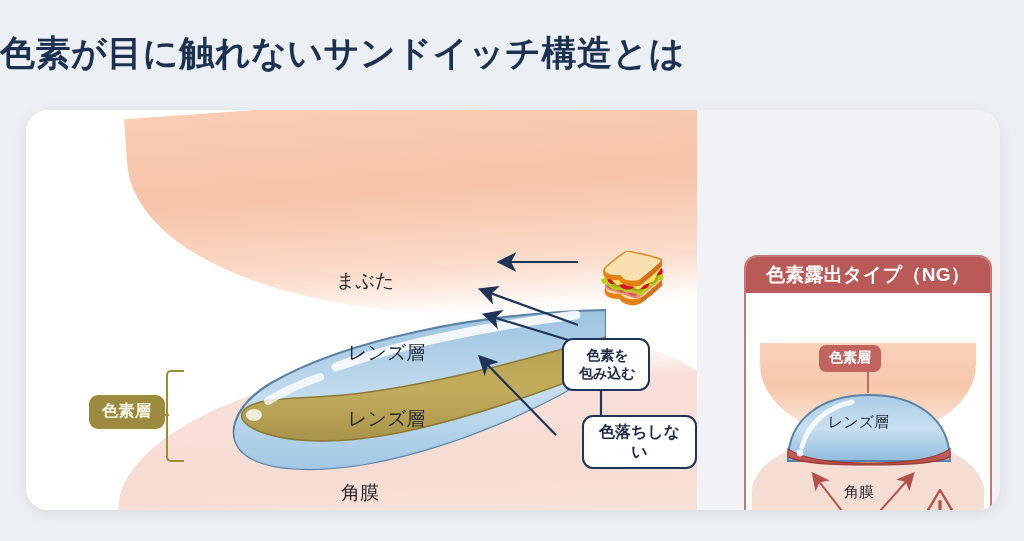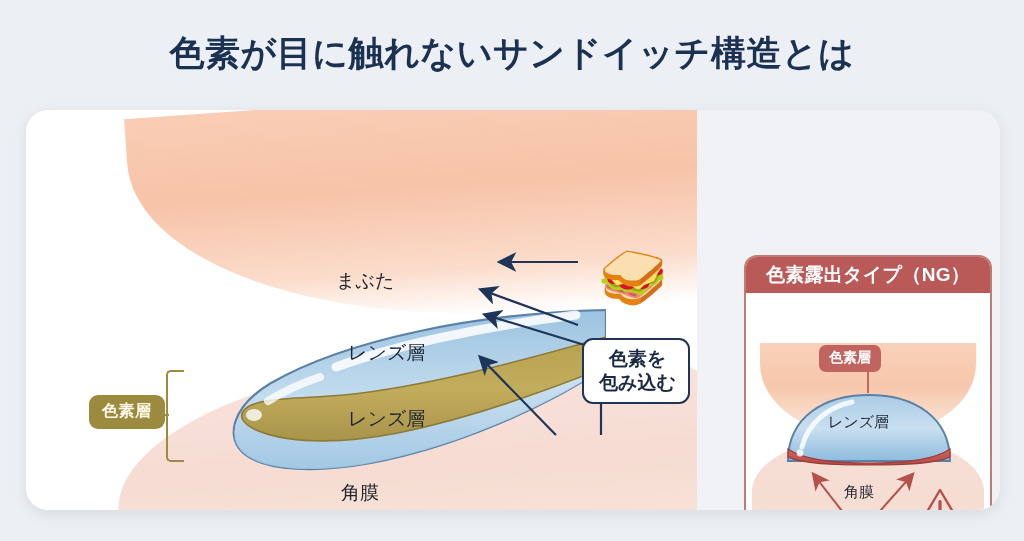--- a/index.html
+++ b/index.html
@@ -15,21 +15,20 @@
     font-family: "Liberation Sans", "DejaVu Sans", sans-serif;
     position: relative;
   }
 
   
   #page-title {
     position: absolute;
     top: 32px;
     left: 0;
     width: 1024px;
-    text-align: center;
     font-size: 35px;
     font-weight: bold;
     color: #1b3152;
     letter-spacing: 0.5px;
     line-height: 1.2;
   }
 
   
   #main-card {
     position: absolute;
@@ -161,21 +160,21 @@
     background: #ffffff;
     border: 2px solid #1f3557;
     border-radius: 11px;
     color: #1b2a42;
     font-weight: bold;
     text-align: center;
     line-height: 1.26;
     padding: 7px 12px;
     z-index: 6;
   }
-  .callout-1 { left: 556px; top: 228px; font-size: 19px; padding-left: 15px; }
+  .callout-1 { left: 536px; top: 228px; font-size: 14px; padding-left: 15px; }
   .callout-2 { left: 556px; top: 305px; font-size: 16px; padding: 5px 9px; }
 
   .lead-svg {
     position: absolute;
     left: 0; top: 0;
     width: 671px; height: 400px;
     pointer-events: none;
     z-index: 5;
   }
 
@@ -359,20 +358,23 @@
 
       <polyline points="575,325 575,240 460,205" fill="none" stroke="#1f3557" stroke-width="2.2" marker-end="url(#ah)"></polyline>
 
       <polyline points="530,325 525,320 455,248" fill="none" stroke="#1f3557" stroke-width="2.2" marker-end="url(#ah)"></polyline>
     </svg>
 
   <div class="callout callout-1">
         <div>色素を</div>
         <div>包み込む</div>
       </div>
+      <div class="callout callout-2">
+        <div>色落ちしない</div>
+      </div>
     </div>
 
   <div id="ng-panel">
     <div id="ng-header">色素露出タイプ（NG）</div>
 
     <div class="ng-body">
       <div class="ng-eyelid"></div>
       <div class="ng-cornea"></div>
 
       <div class="ng-lens-wrap">

